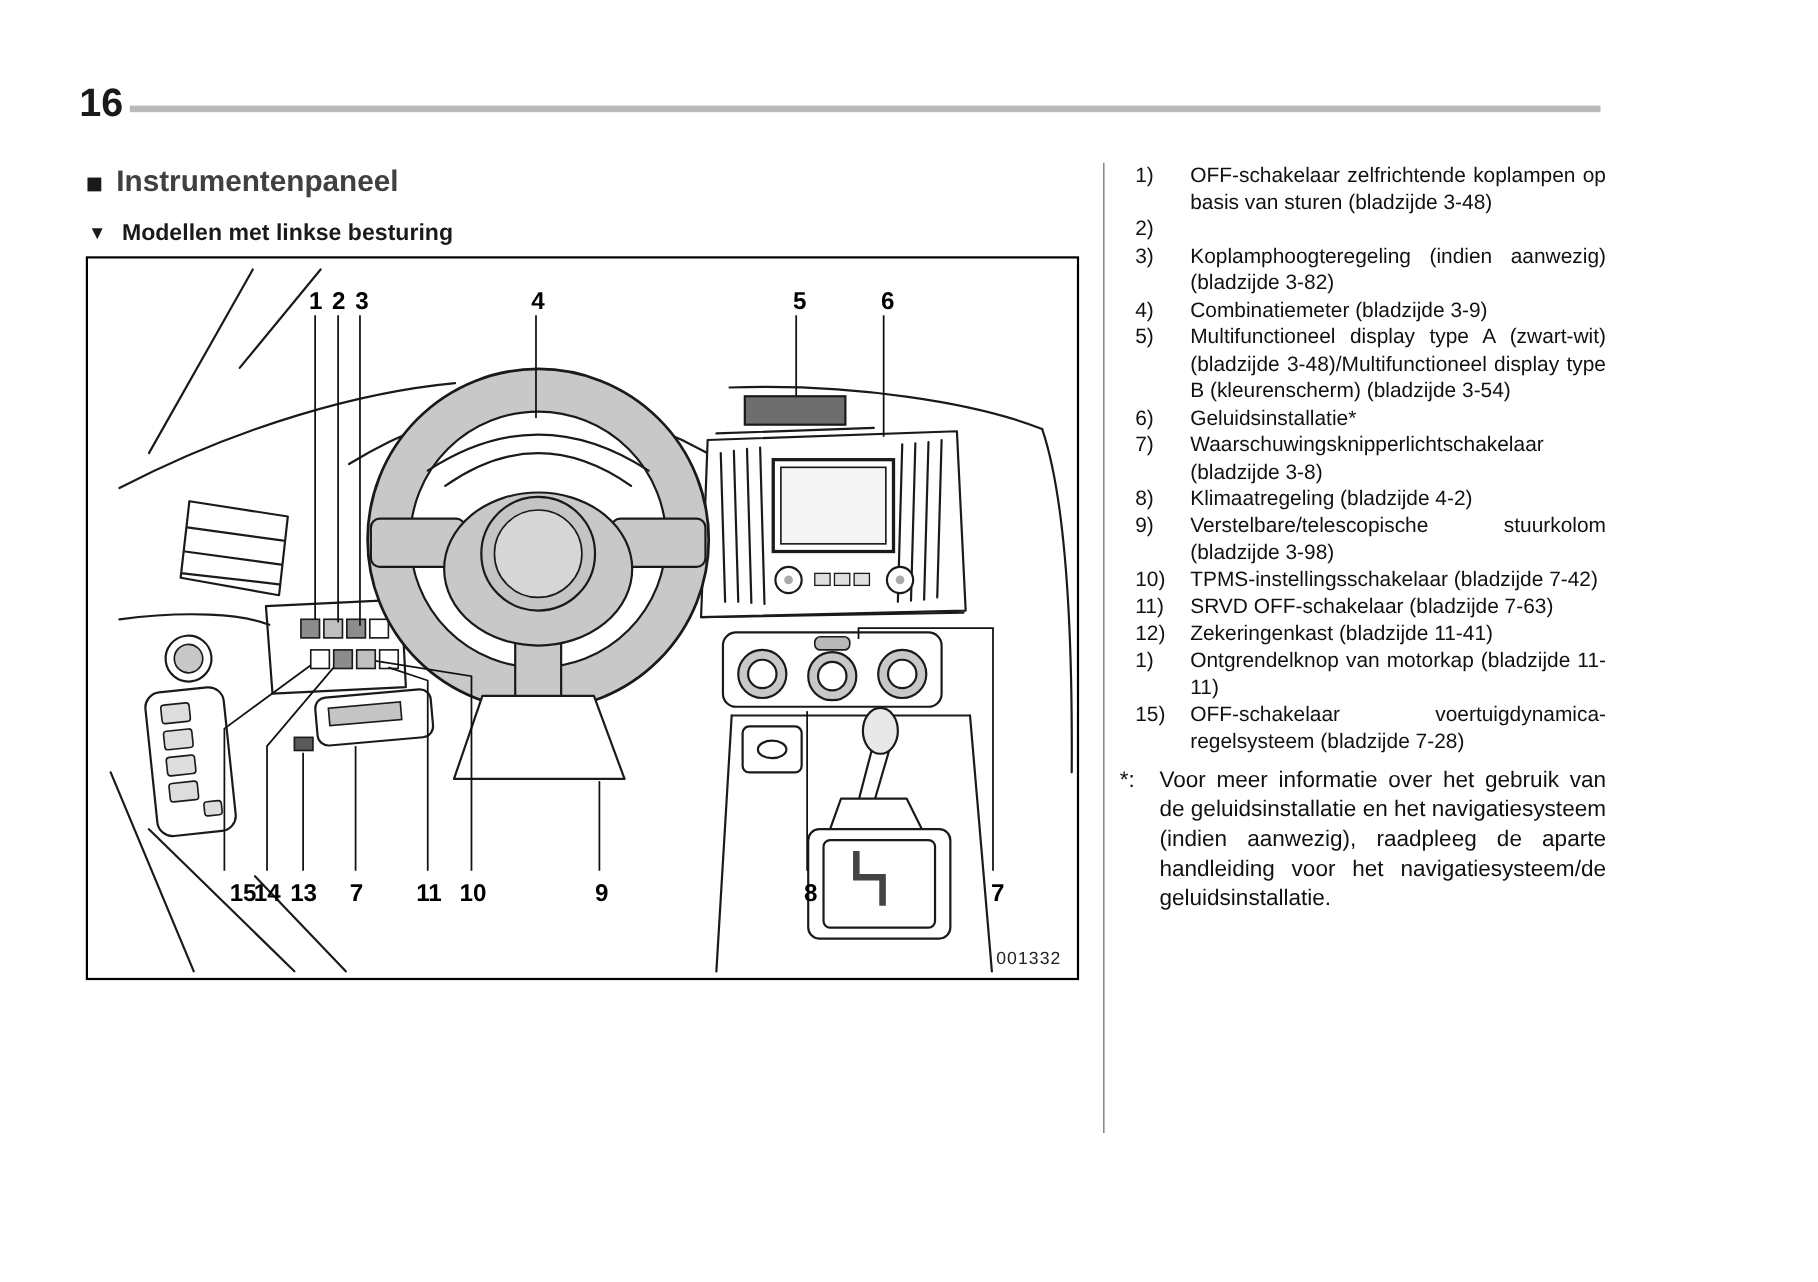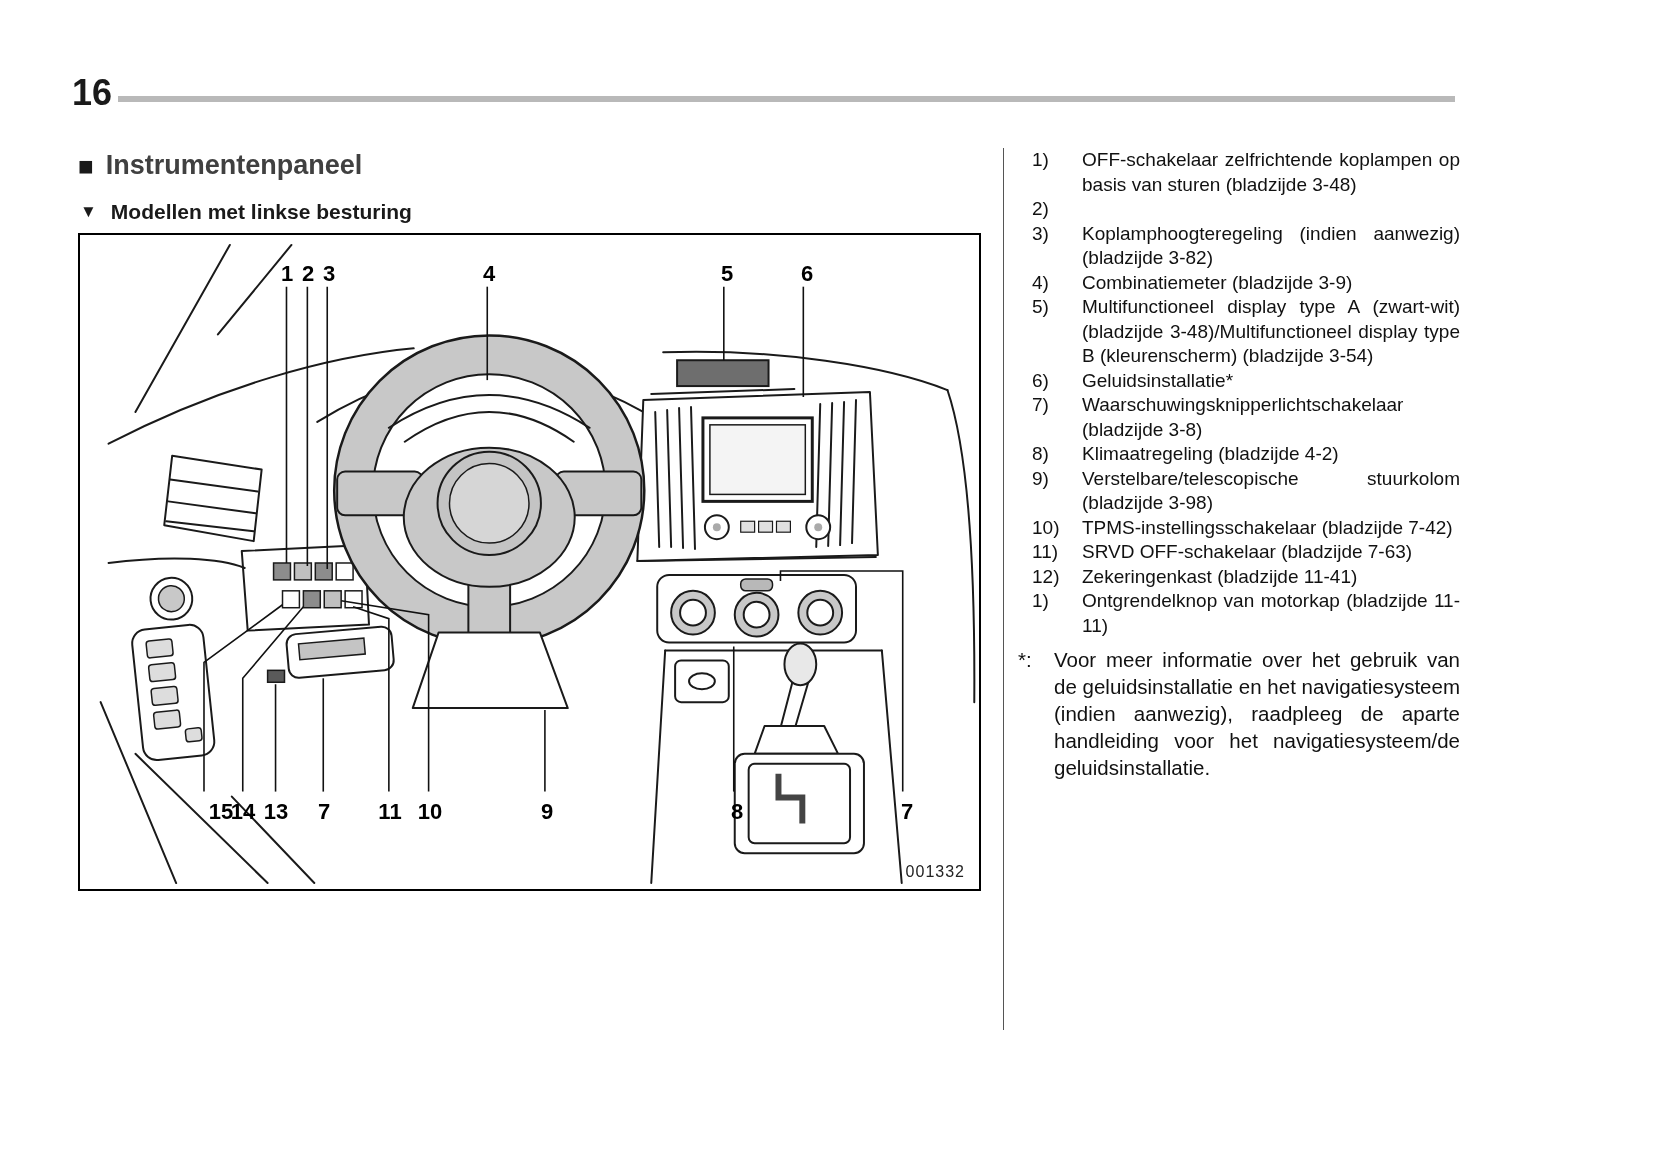--- a/index.html
+++ b/index.html
@@ -274,20 +274,24 @@
       <span class="lg-text">SRVD OFF-schakelaar (bladzijde 7-63)</span>
     </div>
     <div class="lg-row">
       <span class="lg-num">12)</span>
       <span class="lg-text">Zekeringenkast (bladzijde 11-41)</span>
     </div>
     <div class="lg-row">
       <span class="lg-num">1)</span>
       <span class="lg-text">Ontgrendelknop van motorkap (bladzijde 11-11)</span>
     </div>
+    <div class="lg-row">
+      <span class="lg-num">15)</span>
+      <span class="lg-text">OFF-schakelaar voertuigdynamica-regelsysteem (bladzijde 7-28)</span>
+    </div>
 
     <div class="footnote">
       <span class="fn-marker">*:</span>
       <span class="fn-text">Voor meer informatie over het gebruik van de geluidsinstallatie en het navigatiesysteem (indien aanwezig), raadpleeg de aparte handleiding voor het navigatiesysteem/de geluidsinstallatie.</span>
     </div>
   </div>
 
 </div>
 
 </body></html>

